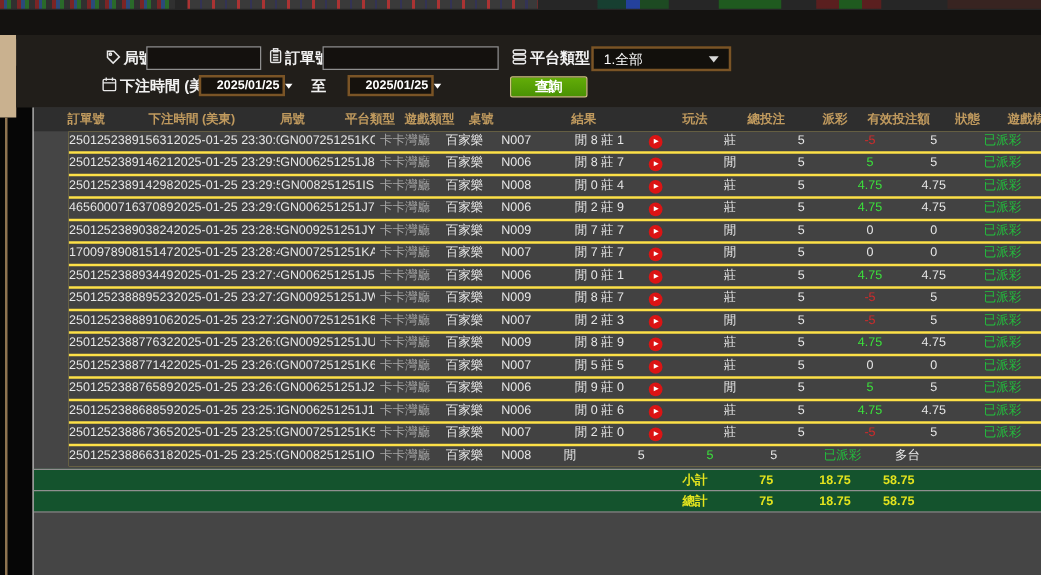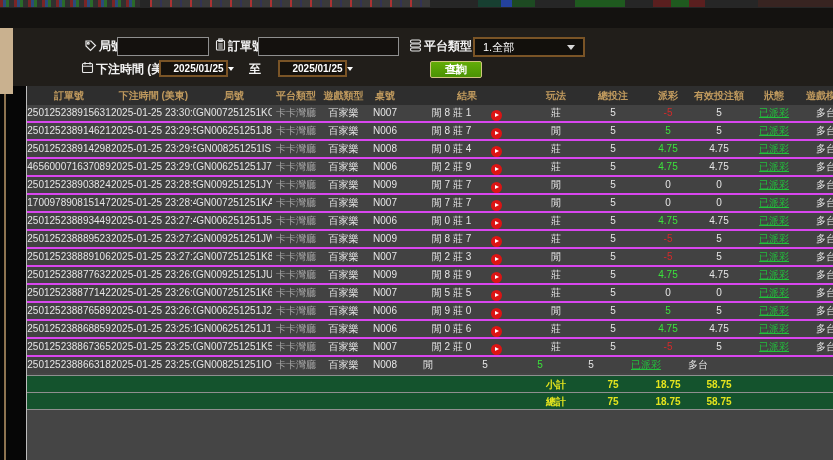--- a/index.html
+++ b/index.html
@@ -32,42 +32,42 @@
     color:#fff; font-size:11px; padding:0 4px; outline:none; }
   .sel { position:absolute; height:20px; background:#12100c; border:2px solid #7a5426;
     color:#fff; font-size:11px; display:flex; align-items:center; padding:0 8px; cursor:pointer; }
   .sel .caret { margin-left:auto; width:0; height:0; border-left:4px solid transparent;
     border-right:4px solid transparent; border-top:5px solid #d8d8d8; }
   .datebox { position:absolute; width:69px; height:17px; background:#16120d; border:2px solid #7a5426;
     color:#fff; font-size:10px; font-weight:bold; display:flex; align-items:center; justify-content:center;
     gap:4px; cursor:pointer;padding-left:20px; }
   .datebox .caret { width:0; height:0; border-left:3px solid transparent;
     border-right:3px solid transparent; border-top:4px solid #fff; }
-  .search-btn { position:absolute; left:417px; top:33px; width:52px; height:17px;
+  .search-btn { position:absolute; left:395px; top:33px; width:62px; height:17px;
     background:linear-gradient(#63ad08,#4a9204); border:1px solid #cfc37f; border-radius:2px;
     color:#fff; font-size:11px; font-weight:bold; display:flex; align-items:center; justify-content:center;
     gap:2px; cursor:pointer; font-family:inherit; }
 
   
   .table { position:absolute; left:26px; top:86px; width:807px; height:374px;
     background:#454545; border-left:1px solid #bcbcbc; overflow:hidden; }
   .thead { display:flex; height:19px; line-height:19px; background:#2e2e2e; }
-  .tbody { background:#d946ef; }
+  .tbody { background:#fde047;margin-left:28px; }
   .trow { display:flex; height:16px; line-height:16px; margin-bottom:2px; background:#424242; }
   .cell { flex:none; display:inline-block; text-align:center; font-size:10px; color:#e6e6e6;
     overflow:hidden; white-space:nowrap; }
   .h { color:#c09a5e; font-weight:bold; font-size:10px; }
   .c0{width:84px}.c1{width:85px}.c2{width:76px}.c3{width:48px}.c4{width:47px}.c5{width:36px}
   .c6{width:128px}.c7{width:50px}.c8{width:64px}.c9{width:46px}.c10{width:56px}.c11{width:54px}.c12{width:50px}
-  .res { display:flex; align-items:flex-end; justify-content:center; gap:20px; }
+  .res { display:flex; align-items:center; justify-content:center; gap:20px; }
   .play { width:11px; height:11px; border-radius:50%; background:#dc1414; position:relative; flex:none; cursor:pointer; }
   .play::after { content:""; position:absolute; left:4px; top:3px; width:0; height:0;
     border-left:4px solid #fff; border-top:2.5px solid transparent; border-bottom:2.5px solid transparent; }
   .neg { color:#d42a2a; } .pos { color:#3be33b; }
-  .status { color:#22c03c;text-decoration:underline; } .dim { color:#a6a6a6; }
+  .status { color:#22c03c; } .dim { color:#a6a6a6; }
   .foot { background:#14532d; border-top:1px solid #8f8f8f; height:17px; line-height:17px; margin:0; }
   .tfoot { border-bottom:1px solid #8f8f8f; }
   .yellow { color:#e4e41e; font-weight:bold; }
 </style>
 </head>
 <body>
 
 <div class="screen">
 
   <div class="sliver">

